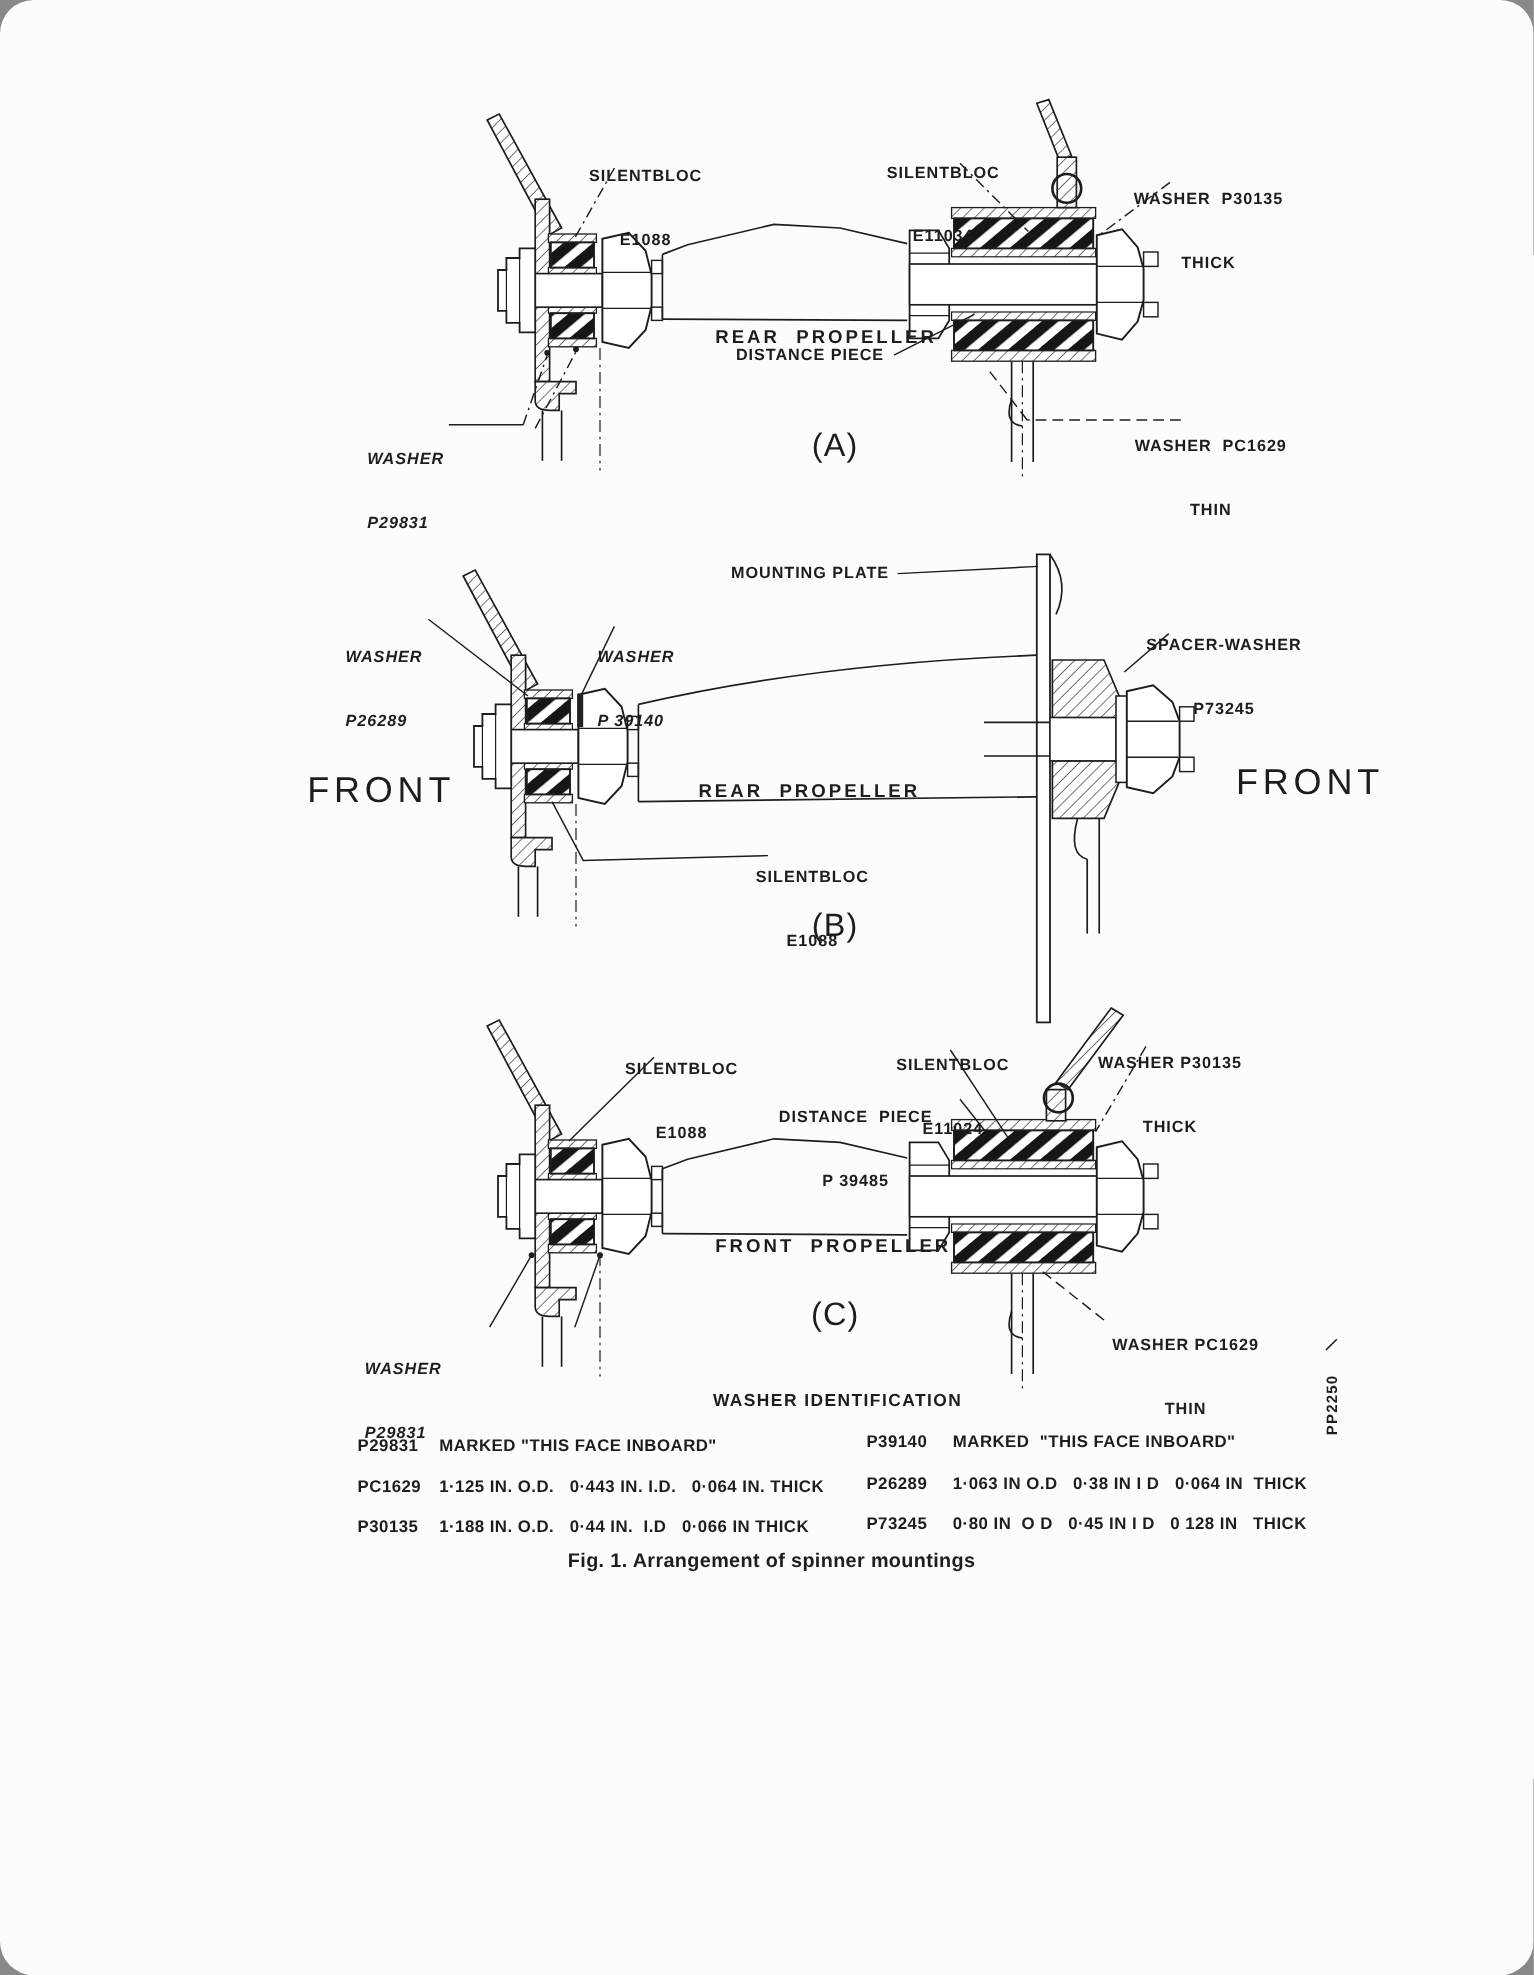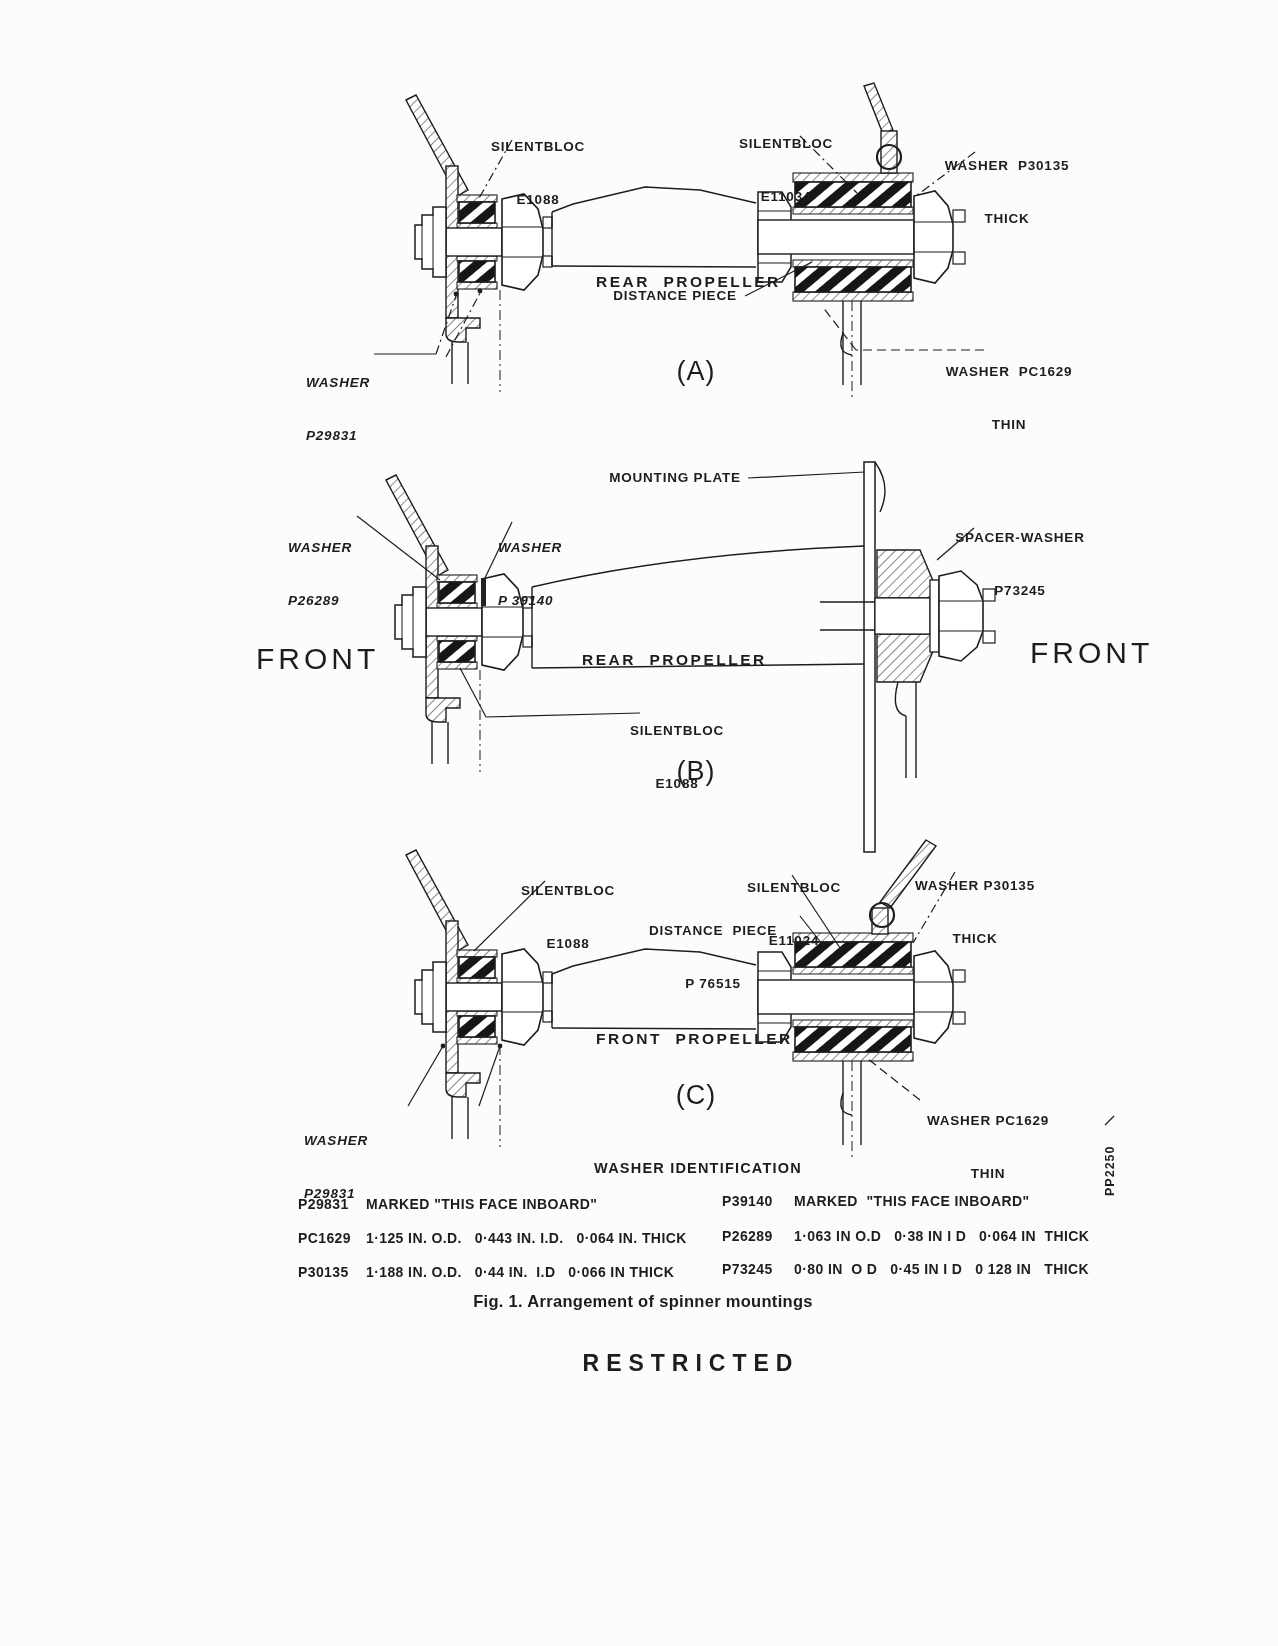--- a/index.html
+++ b/index.html
@@ -1,17 +1,17 @@
 <!DOCTYPE html>
 <html><head>
 <meta charset="utf-8">
 <style>
   html,body{margin:0;padding:0;background:#888;}
   #page{position:relative;width:1278px;height:1646px;background:#fcfcfa;overflow:hidden;
-        font-family:"Liberation Sans",sans-serif;color:#1d1d1d;}
+        font-family:"Liberation Sans",sans-serif;color:#1d1d1d;border-radius:28px;}
   #art{position:absolute;left:0;top:0;}
   .lbl{position:absolute;font:600 13.5px/1.32 "Liberation Sans",sans-serif;
        letter-spacing:.8px;color:#1d1d1d;text-align:center;white-space:pre;}
   .lbl.left{text-align:left;font-style:italic;}
   .plabel{position:absolute;font:600 15.5px/1.2 "Liberation Sans",sans-serif;
           letter-spacing:2.5px;color:#1d1d1d;text-align:center;white-space:pre;margin-top:44px;}
   .big{position:absolute;font:400 30px/1 "Liberation Sans",sans-serif;
        letter-spacing:4px;color:#1d1d1d;white-space:pre;margin-top:40px;}
   .tag{position:absolute;font:500 27px/1 "Liberation Sans",sans-serif;
        letter-spacing:1px;color:#1d1d1d;text-align:center;width:64px;}
@@ -231,21 +231,21 @@
 <div class="lbl" style="left:742px;top:843px;width:104px">
   <div>SILENTBLOC</div>
   <div>E11024</div>
 </div>
 <div class="lbl" style="left:910px;top:841px;width:130px">
   <div>WASHER P30135</div>
   <div>THICK</div>
 </div>
 <div class="lbl" style="left:638px;top:886px;width:150px">
   <div>DISTANCE  PIECE</div>
-  <div>P 76515</div>
+  <div>P 39485</div>
 </div>
 <div class="plabel" style="left:596px;top:986px;width:166px">FRONT  PROPELLER</div>
 <div class="lbl left" style="left:304px;top:1096px;width:84px">
   <div>WASHER</div>
   <div>P29831</div>
 </div>
 <div class="lbl" style="left:920px;top:1076px;width:136px">
   <div>WASHER PC1629</div>
   <div>THIN</div>
 </div>
@@ -264,15 +264,14 @@
 <div class="cell" style="left:366px;top:1230px;width:340px">1·125 IN. O.D.   0·443 IN. I.D.   0·064 IN. THICK</div>
 <div class="cell" style="left:722px;top:1228px;width:66px">P26289</div>
 <div class="cell" style="left:794px;top:1228px;width:360px">1·063 IN O.D   0·38 IN I D   0·064 IN  THICK</div>
 
 <div class="cell" style="left:298px;top:1264px;width:64px">P30135</div>
 <div class="cell" style="left:366px;top:1264px;width:340px">1·188 IN. O.D.   0·44 IN.  I.D   0·066 IN THICK</div>
 <div class="cell" style="left:722px;top:1261px;width:66px">P73245</div>
 <div class="cell" style="left:794px;top:1261px;width:360px">0·80 IN  O D   0·45 IN I D   0 128 IN   THICK</div>
 
 <div class="caption" style="left:448px;top:1292px;width:390px">Fig. 1.  Arrangement of spinner mountings</div>
-<div class="restricted" style="left:536px;top:1350px;width:310px">RESTRICTED</div>
 
 </div>
 
 </body></html>

